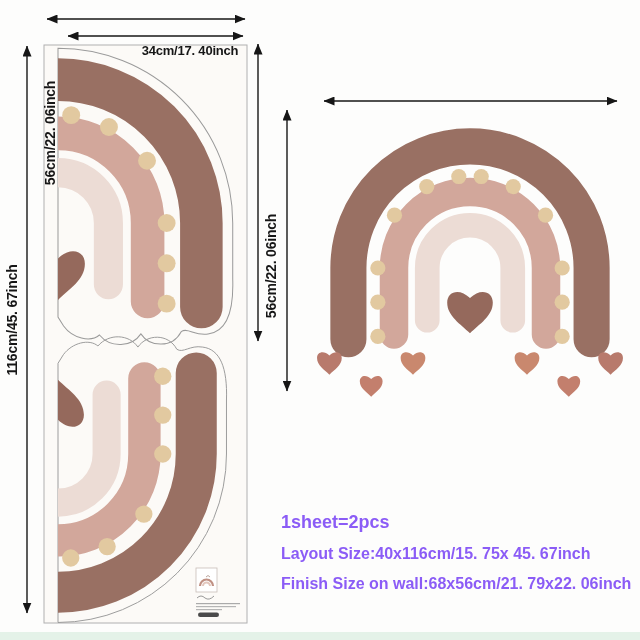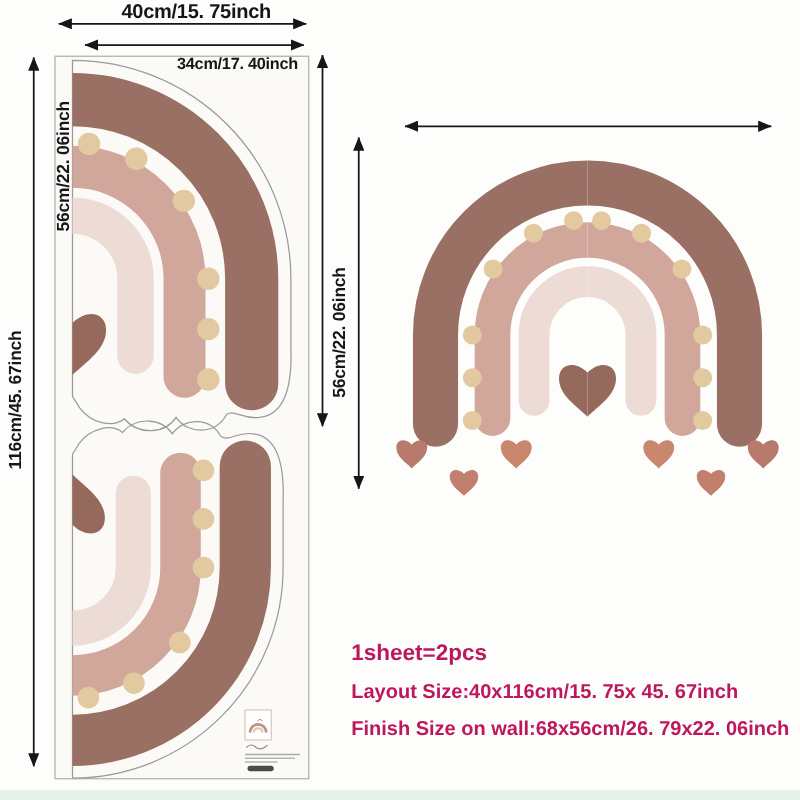--- a/index.html
+++ b/index.html
@@ -14,21 +14,21 @@
     position:absolute;text-align:center;font-weight:600;
     white-space:nowrap;letter-spacing:-0.2px;color:#161616;
   }
   .rot{transform:rotate(-90deg);transform-origin:50% 50%;}
   .lbl-sheet-width {left:77px;  top:1px;   width:160px; font-size:16px;}
   .lbl-piece-width {left:110px; top:43px;  width:160px; font-size:13px;}
   .lbl-sheet-height{left:-57px; top:311px; width:140px; height:18px; font-size:14px;}
   .lbl-piece-height{left:-19px; top:124px; width:140px; height:18px; font-size:14px;}
   .lbl-wall-height {left:202px; top:257px; width:140px; height:18px; font-size:14px;}
   .lbl-wall-width  {left:390px; top:79px;  width:160px; font-size:15px;}
-  .info{position:absolute;left:281px;text-align:left;font-weight:600;white-space:nowrap;color:#be185d;}
+  .info{position:absolute;left:281px;text-align:left;font-weight:600;white-space:nowrap;color:#8b5cf6;}
   .info-1{top:512px;font-size:18px;}
   .info-2{top:545px;font-size:16px;}
   .info-3{top:575px;font-size:16px;}
   .mint-strip{position:absolute;left:0;top:632px;width:640px;height:8px;}
 </style>
 </head>
 <body>
 
 <div class="stage">
 
@@ -105,24 +105,23 @@
       <path d="M203,586 A3.5,3.5 0 0 1 210,586" fill="none" stroke="#e3c7bd" stroke-width="2"></path>
       <path d="M206,577 q2,-3 4,0" fill="none" stroke="#a98c80" stroke-width="0.8"></path>
       <path d="M197,598 q4,-4 8,0 q4,3 9,-2" fill="none" stroke="#8d8d8d" stroke-width="0.9"></path>
       <rect x="196" y="603" width="44" height="1.2" fill="#aaaaaa"></rect>
       <rect x="196" y="606" width="40" height="1.2" fill="#b5b5b5"></rect>
       <rect x="196" y="609" width="26" height="1.2" fill="#b5b5b5"></rect>
       <rect x="198" y="612.5" width="21" height="4.5" rx="2.2" fill="#4a4a4a"></rect>
     </g>
   </svg>
 
-  <div class="lbl lbl-sheet-width">40cm/15. 75inch</div>
   <div class="lbl lbl-piece-width">34cm/17. 40inch</div>
   <div class="lbl rot lbl-sheet-height">116cm/45. 67inch</div>
   <div class="lbl rot lbl-piece-height">56cm/22. 06inch</div>
   <div class="lbl rot lbl-wall-height">56cm/22. 06inch</div>
 
   <div class="info info-1">1sheet=2pcs</div>
   <div class="info info-2">Layout Size:40x116cm/15. 75x 45. 67inch</div>
-  <div class="info info-3">Finish Size on wall:68x56cm/26. 79x22. 06inch</div>
+  <div class="info info-3">Finish Size on wall:68x56cm/21. 79x22. 06inch</div>
 
   <div class="mint-strip" style="background: rgb(228, 242, 232);"></div>
 </div>
 
 </body></html>

